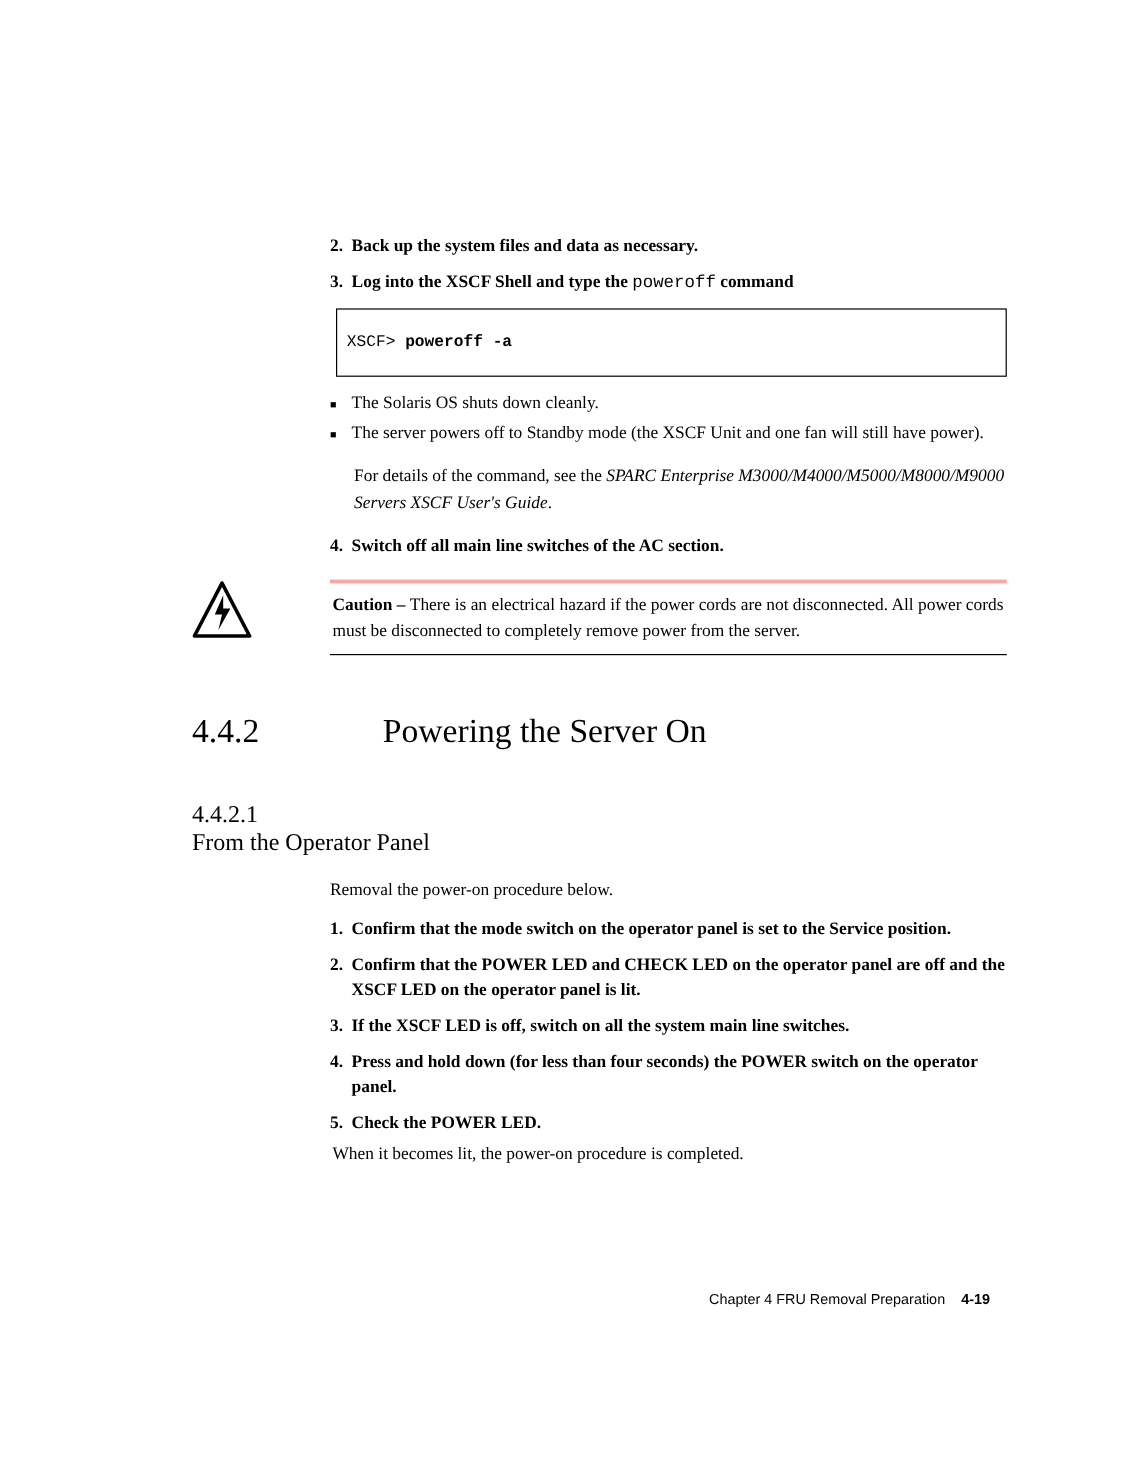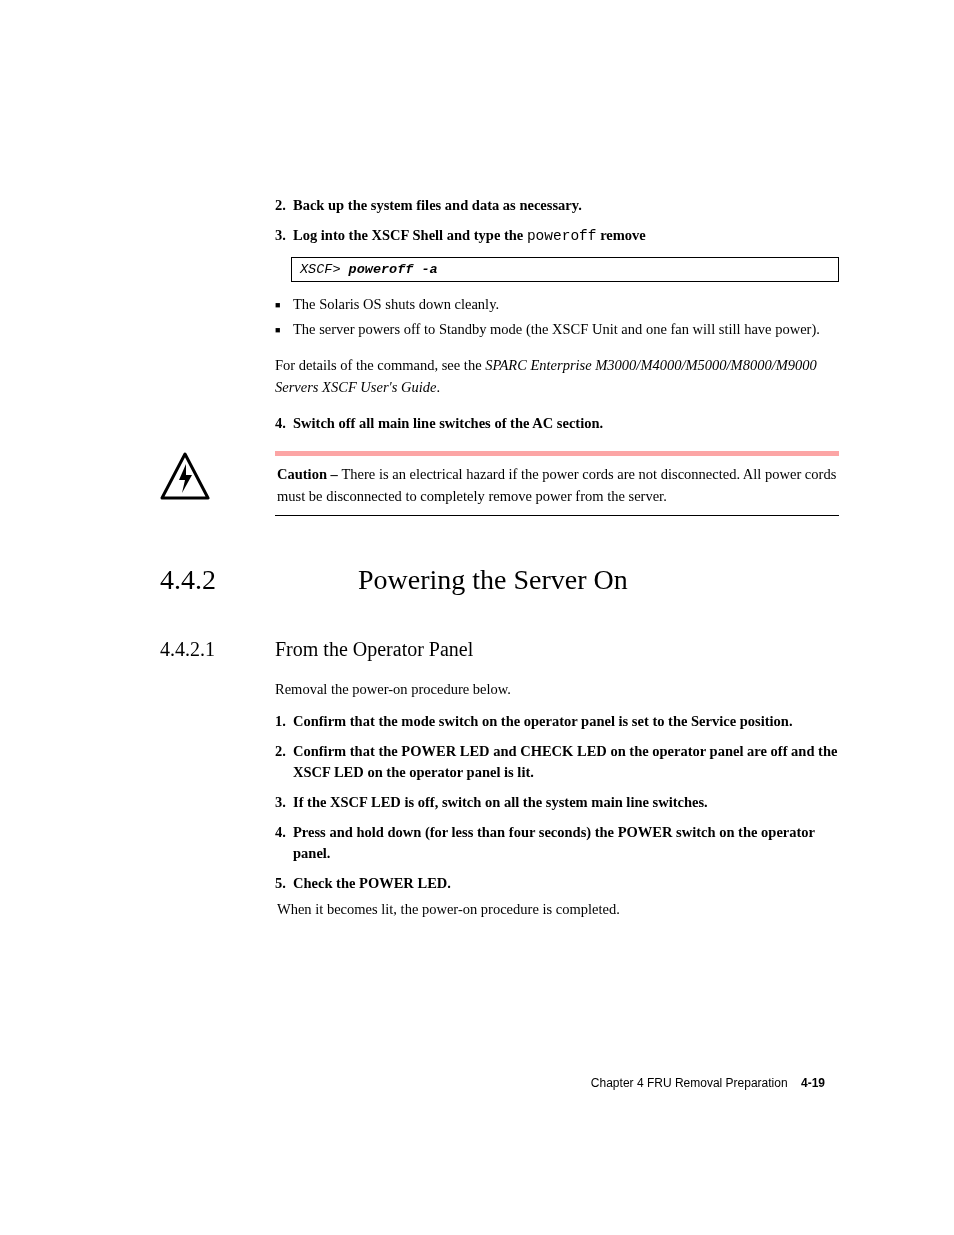--- a/index.html
+++ b/index.html
@@ -32,25 +32,24 @@
   }
   .step .txt {
     flex: 1;
   }
   .code-inline {
     font-family: "Courier New", Courier, monospace;
     font-weight: normal;
   }
   .code-box {
     border: 1px solid #000;
-    padding: 4px 8px;
+    padding: 20px 8px;
     font-family: "Courier New", Courier, monospace;
     font-size: 13.5px;
-    margin: 8px 0 12px 16px;
-    font-style: italic;
+    margin: 8px 0 12px 5px;
   }
   .code-box .bold {
     font-weight: bold;
   }
   .para {
     font-size: 14.5px;
     line-height: 1.5;
     margin-bottom: 10px;
   }
   .bullet {
@@ -79,54 +78,54 @@
     margin-bottom: 30px;
     margin-left: -115px;
   }
   .caution-icon {
     width: 50px;
     flex-shrink: 0;
     margin-right: 65px;
   }
   .caution-box {
     flex: 1;
-    border-top: 5px solid #fca5a5;
+    border-top: 3px solid #fca5a5;
     border-bottom: 1px solid #000;
     padding: 8px 2px;
     font-size: 14.5px;
     line-height: 1.5;
   }
   .caution-box .bold {
     font-weight: bold;
   }
   .h2-row {
     display: flex;
     align-items: baseline;
     margin-top: 48px;
     margin-bottom: 22px;
     margin-left: -115px;
-    gap: 39px;
   }
   .h2-num {
     font-size: 28px;
     font-weight: normal;
     width: 115px;
     flex-shrink: 0;
   }
   .h2-title {
     font-size: 28px;
     font-weight: normal;
     margin-left: 44px;
   }
   .h3-row {
     display: flex;
     align-items: baseline;
     margin-top: 42px;
     margin-bottom: 18px;
     margin-left: -115px;
+    flex-direction: column;
   }
   .h3-num {
     font-size: 20px;
     font-weight: normal;
     width: 115px;
     flex-shrink: 0;
   }
   .h3-title {
     font-size: 20px;
     font-weight: normal;
@@ -163,36 +162,36 @@
 <div class="page">
   <div class="content-col">
 
     <div class="step">
       <span class="num">2.</span>
       <span class="txt">Back up the system files and data as necessary.</span>
     </div>
 
     <div class="step">
       <span class="num">3.</span>
-      <span class="txt"><span>Log into the XSCF Shell and type the </span><span class="code-inline">poweroff</span><span> remove</span></span>
+      <span class="txt"><span>Log into the XSCF Shell and type the </span><span class="code-inline">poweroff</span><span> command</span></span>
     </div>
 
     <div class="code-box"><span>XSCF&gt; </span><span class="bold">poweroff -a</span></div>
 
 
     <div class="bullet">
       <span class="sq">■</span>
       <span class="bt">The Solaris OS shuts down cleanly.</span>
     </div>
     <div class="bullet">
       <span class="sq">■</span>
       <span class="bt">The server powers off to Standby mode (the XSCF Unit and one fan will still have power).</span>
     </div>
 
-    <div class="para" style="margin-top:14px;"><span>For details of the command, see the </span><span class="italic">SPARC Enterprise M3000/M4000/M5000/M8000/M9000 Servers XSCF User's Guide</span><span>.</span></div>
+    <div class="para" style="margin-top:14px;margin-left:20px;"><span>For details of the command, see the </span><span class="italic">SPARC Enterprise M3000/M4000/M5000/M8000/M9000 Servers XSCF User's Guide</span><span>.</span></div>
 
     <div class="step" style="margin-top:14px;">
       <span class="num">4.</span>
       <span class="txt">Switch off all main line switches of the AC section.</span>
     </div>
 
     <div class="caution-row">
       <div class="caution-icon">
         <svg class="haz" viewBox="0 0 100 100">
           <polygon points="50,6 96,94 4,94" fill="none" stroke="#000" stroke-width="6" stroke-linejoin="round"></polygon>

